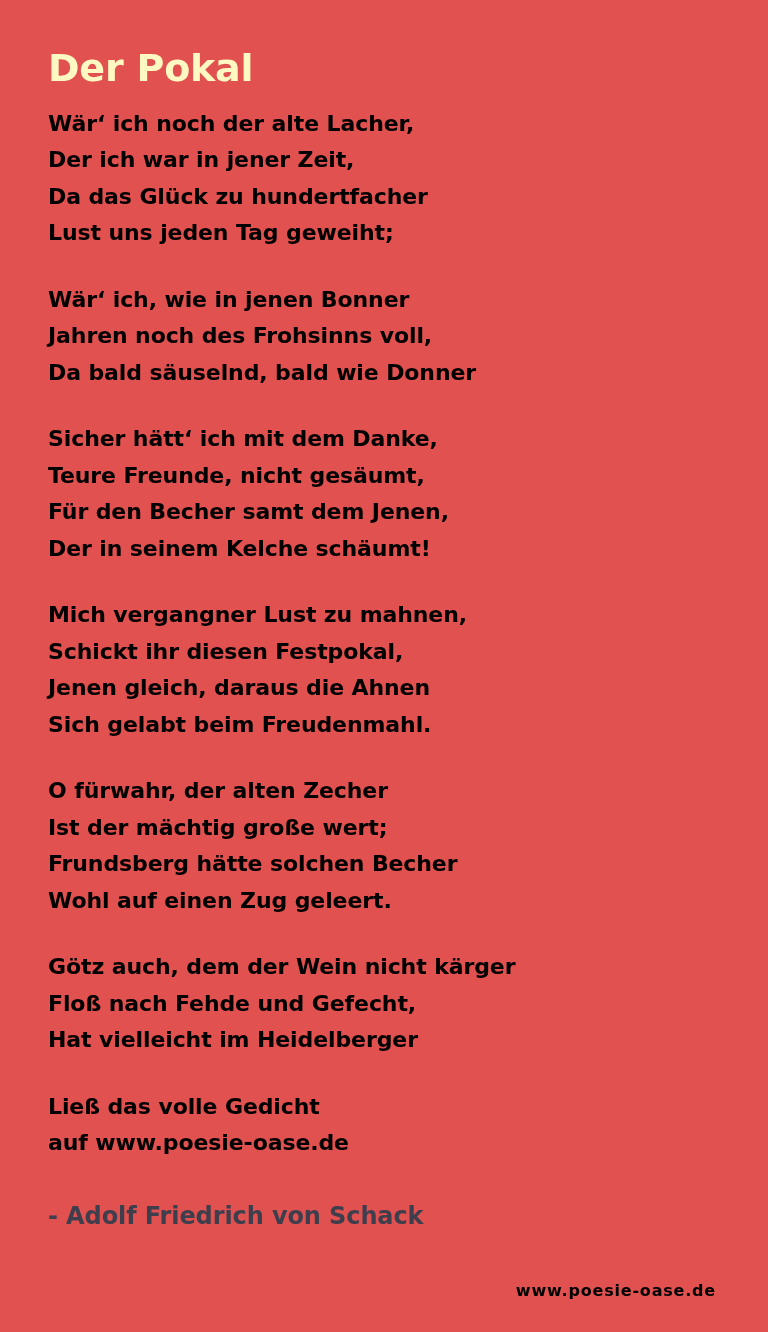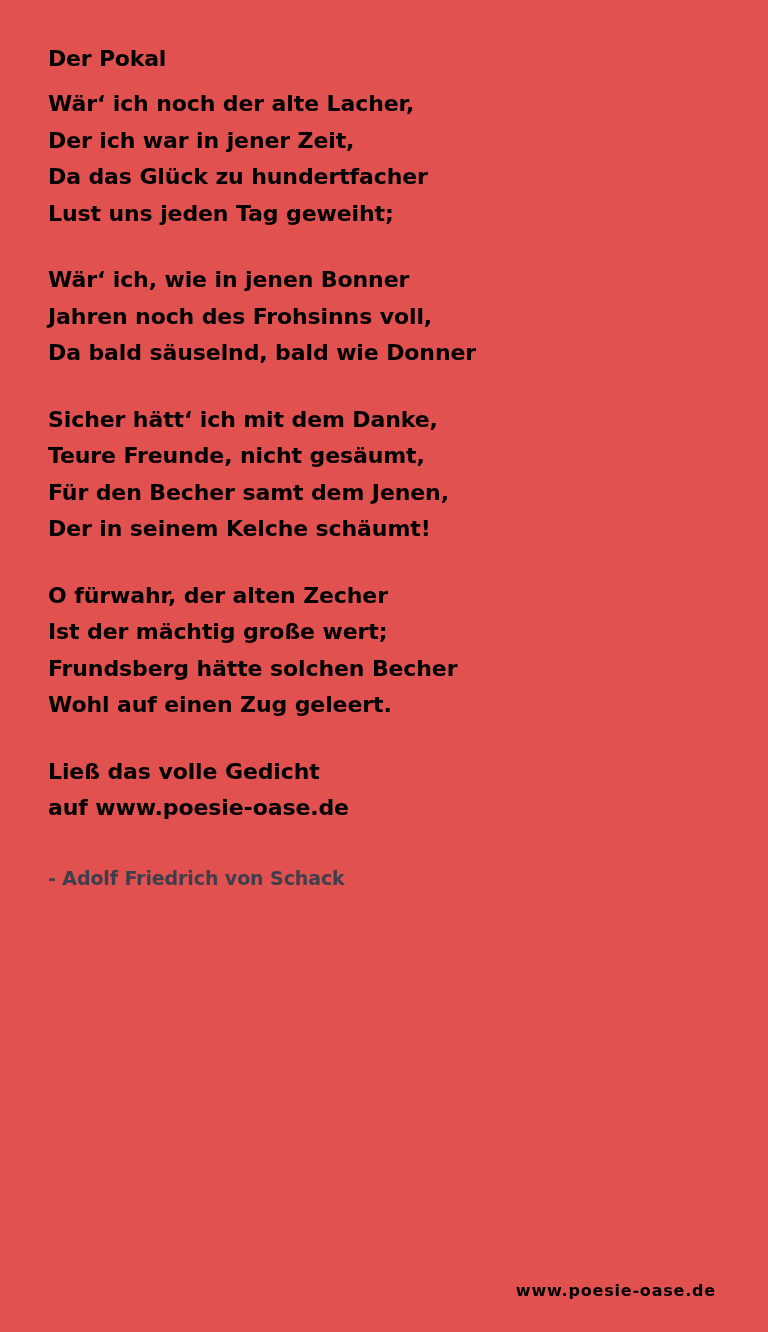--- a/index.html
+++ b/index.html
@@ -15,43 +15,43 @@
     overflow: hidden;
     position: relative;
   }
   .page {
     position: absolute;
     inset: 0;
     padding: 46px 48px 0 48px;
     box-sizing: border-box;
   }
   .poem-title {
-    font-size: 22px;
+    font-size: 38px;
     font-weight: bold;
     letter-spacing: -0.2px;
-    color: #000000;
+    color: #fef9c3;
     margin: 0 0 14px 0;
     line-height: 1.2;
   }
   .stanza {
     margin: 0 0 30px 0;
   }
   .line {
     font-size: 22px;
     font-weight: bold;
     line-height: 36.5px;
     color: #000000;
     letter-spacing: -0.1px;
     white-space: pre;
   }
   .promo {
     margin-top: 2px;
   }
   .author {
-    font-size: 19px;
+    font-size: 24px;
     font-weight: bold;
     color: #3e3e4d;
     margin-top: 40px;
     letter-spacing: -0.1px;
   }
   .site-footer {
     position: absolute;
     right: 52px;
     bottom: 32px;
     font-size: 16px;
@@ -80,28 +80,39 @@
     <div class="line">Da bald säuselnd, bald wie Donner</div>
   </div>
 
   <div class="stanza">
     <div class="line">Sicher hätt‘ ich mit dem Danke,</div>
     <div class="line">Teure Freunde, nicht gesäumt,</div>
     <div class="line">Für den Becher samt dem Jenen,</div>
     <div class="line">Der in seinem Kelche schäumt!</div>
   </div>
 
+  <div class="stanza">
+    <div class="line">Mich vergangner Lust zu mahnen,</div>
+    <div class="line">Schickt ihr diesen Festpokal,</div>
+    <div class="line">Jenen gleich, daraus die Ahnen</div>
+    <div class="line">Sich gelabt beim Freudenmahl.</div>
+  </div>
 
   <div class="stanza">
     <div class="line">O fürwahr, der alten Zecher</div>
     <div class="line">Ist der mächtig große wert;</div>
     <div class="line">Frundsberg hätte solchen Becher</div>
     <div class="line">Wohl auf einen Zug geleert.</div>
   </div>
 
+  <div class="stanza">
+    <div class="line">Götz auch, dem der Wein nicht kärger</div>
+    <div class="line">Floß nach Fehde und Gefecht,</div>
+    <div class="line">Hat vielleicht im Heidelberger</div>
+  </div>
 
   <div class="stanza promo">
     <div class="line">Ließ das volle Gedicht</div>
     <div class="line">auf www.poesie-oase.de</div>
   </div>
 
   <div class="author">- Adolf Friedrich von Schack</div>
 
 </div>
 

